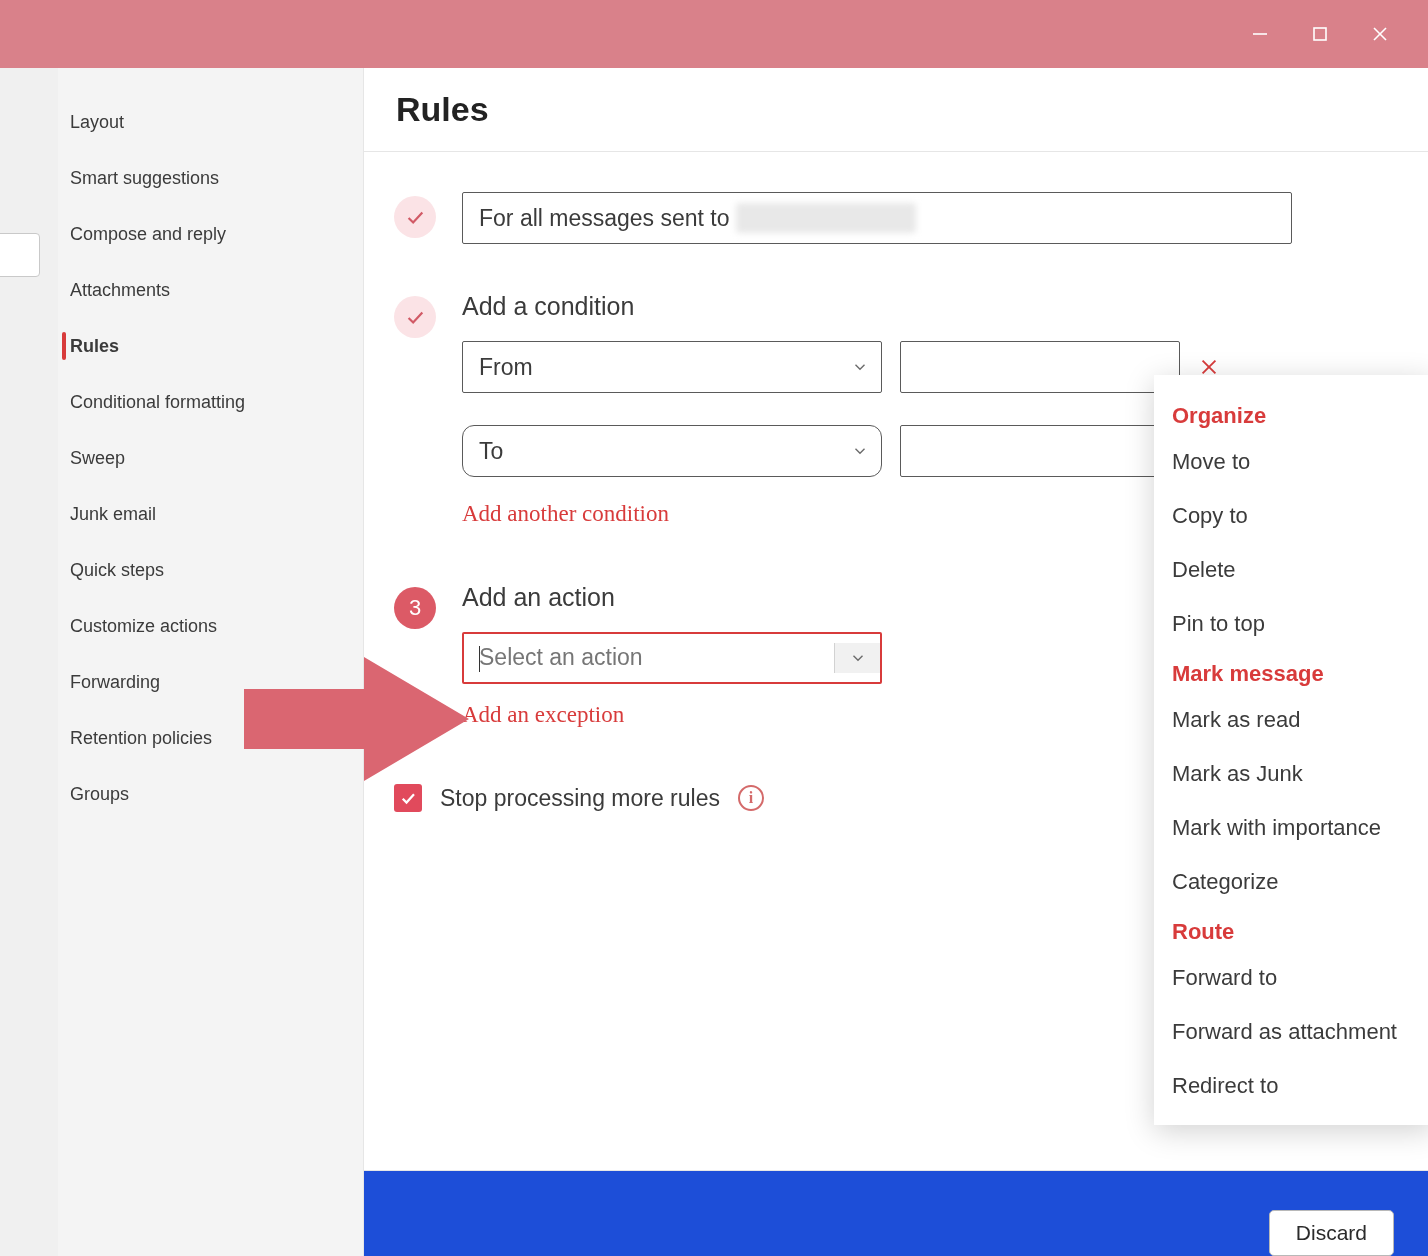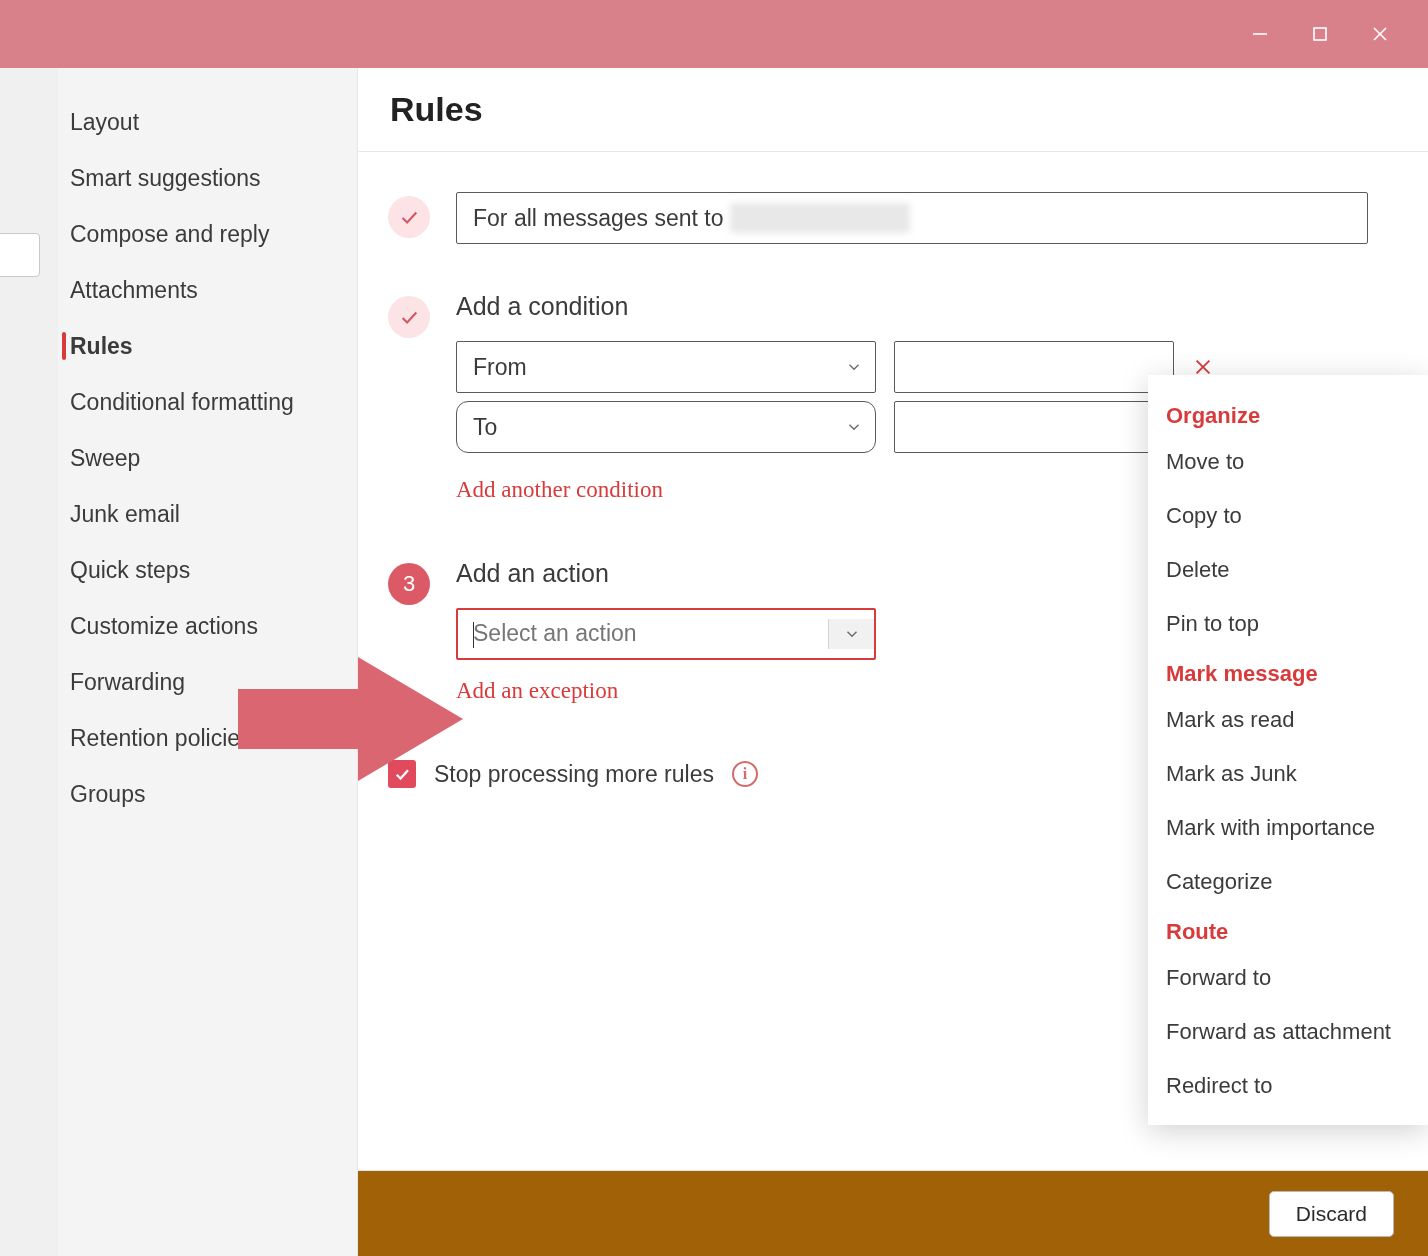--- a/index.html
+++ b/index.html
@@ -55,21 +55,21 @@
     border-radius: 4px;
   }
   .nav {
     padding-top: 26px;
     padding-left: 70px;
   }
   .nav-item {
     height: 56px;
     display: flex;
     align-items: center;
-    font-size: 23px;
+    font-size: 18px;
     color: #3b3b3b;
     cursor: pointer;
     position: relative;
   }
   .nav-item.active {
     font-weight: 600;
   }
   .nav-item.active::before {
     content: "";
     position: absolute;
@@ -127,21 +127,21 @@
     background: #dc5a66;
     color: #fff;
     font-size: 22px;
     font-weight: 400;
   }
   .badge svg { width: 22px; height: 22px; }
 
   .step-body { flex: 1; padding-right: 60px; }
 
   .rule-name-input {
-    width: 912px;
+    width: 830px;
     height: 52px;
     border: 1px solid #5a5a5a;
     border-radius: 2px;
     padding: 0 16px;
     font-size: 23px;
     color: #3b3b3b;
     display: flex;
     align-items: center;
     gap: 6px;
   }
@@ -293,24 +293,24 @@
   .arrow-anno svg { display:block; }
 
   
   .footer {
     position: absolute;
     bottom: 0;
     left: 0;
     right: 0;
     height: 86px;
     border-top: 1px solid #e6e6e6;
-    background: #a16207;
+    background: #1d4ed8;
     display: flex;
     justify-content: flex-end;
-    align-items: center;
+    align-items: flex-end;
     padding-right: 34px;
     gap: 14px;
   }
   .btn {
     height: 46px;
     padding: 0 26px;
     border-radius: 5px;
     font-size: 21px;
     display: flex;
     align-items: center;
@@ -386,21 +386,21 @@
 
     <div class="step" style="margin-top:48px">
       <div class="badge done">
         <svg viewBox="0 0 24 24">
             <polyline points="5,13 10,18 20,7" fill="none" stroke="currentColor" stroke-width="2.4"></polyline>
           </svg>
       </div>
       <div class="step-body">
         <div class="step-label">Add a condition</div>
         <div id="conditions">
-            <div class="condition-row" style="margin-bottom: 8px;">
+            <div class="condition-row" style="margin-bottom: 32px;">
               <div class="dropdown" style="margin-bottom: 0px;">
                 <span>From</span>
                 <span class="chev">
                   <svg width="18" height="18" viewBox="0 0 24 24">
                     <polyline points="6,9 12,15 18,9" fill="none" stroke="currentColor" stroke-width="1.8"></polyline>
                   </svg>
                 </span>
               </div>
               <div class="value-box"></div>
               <span class="remove-x">

